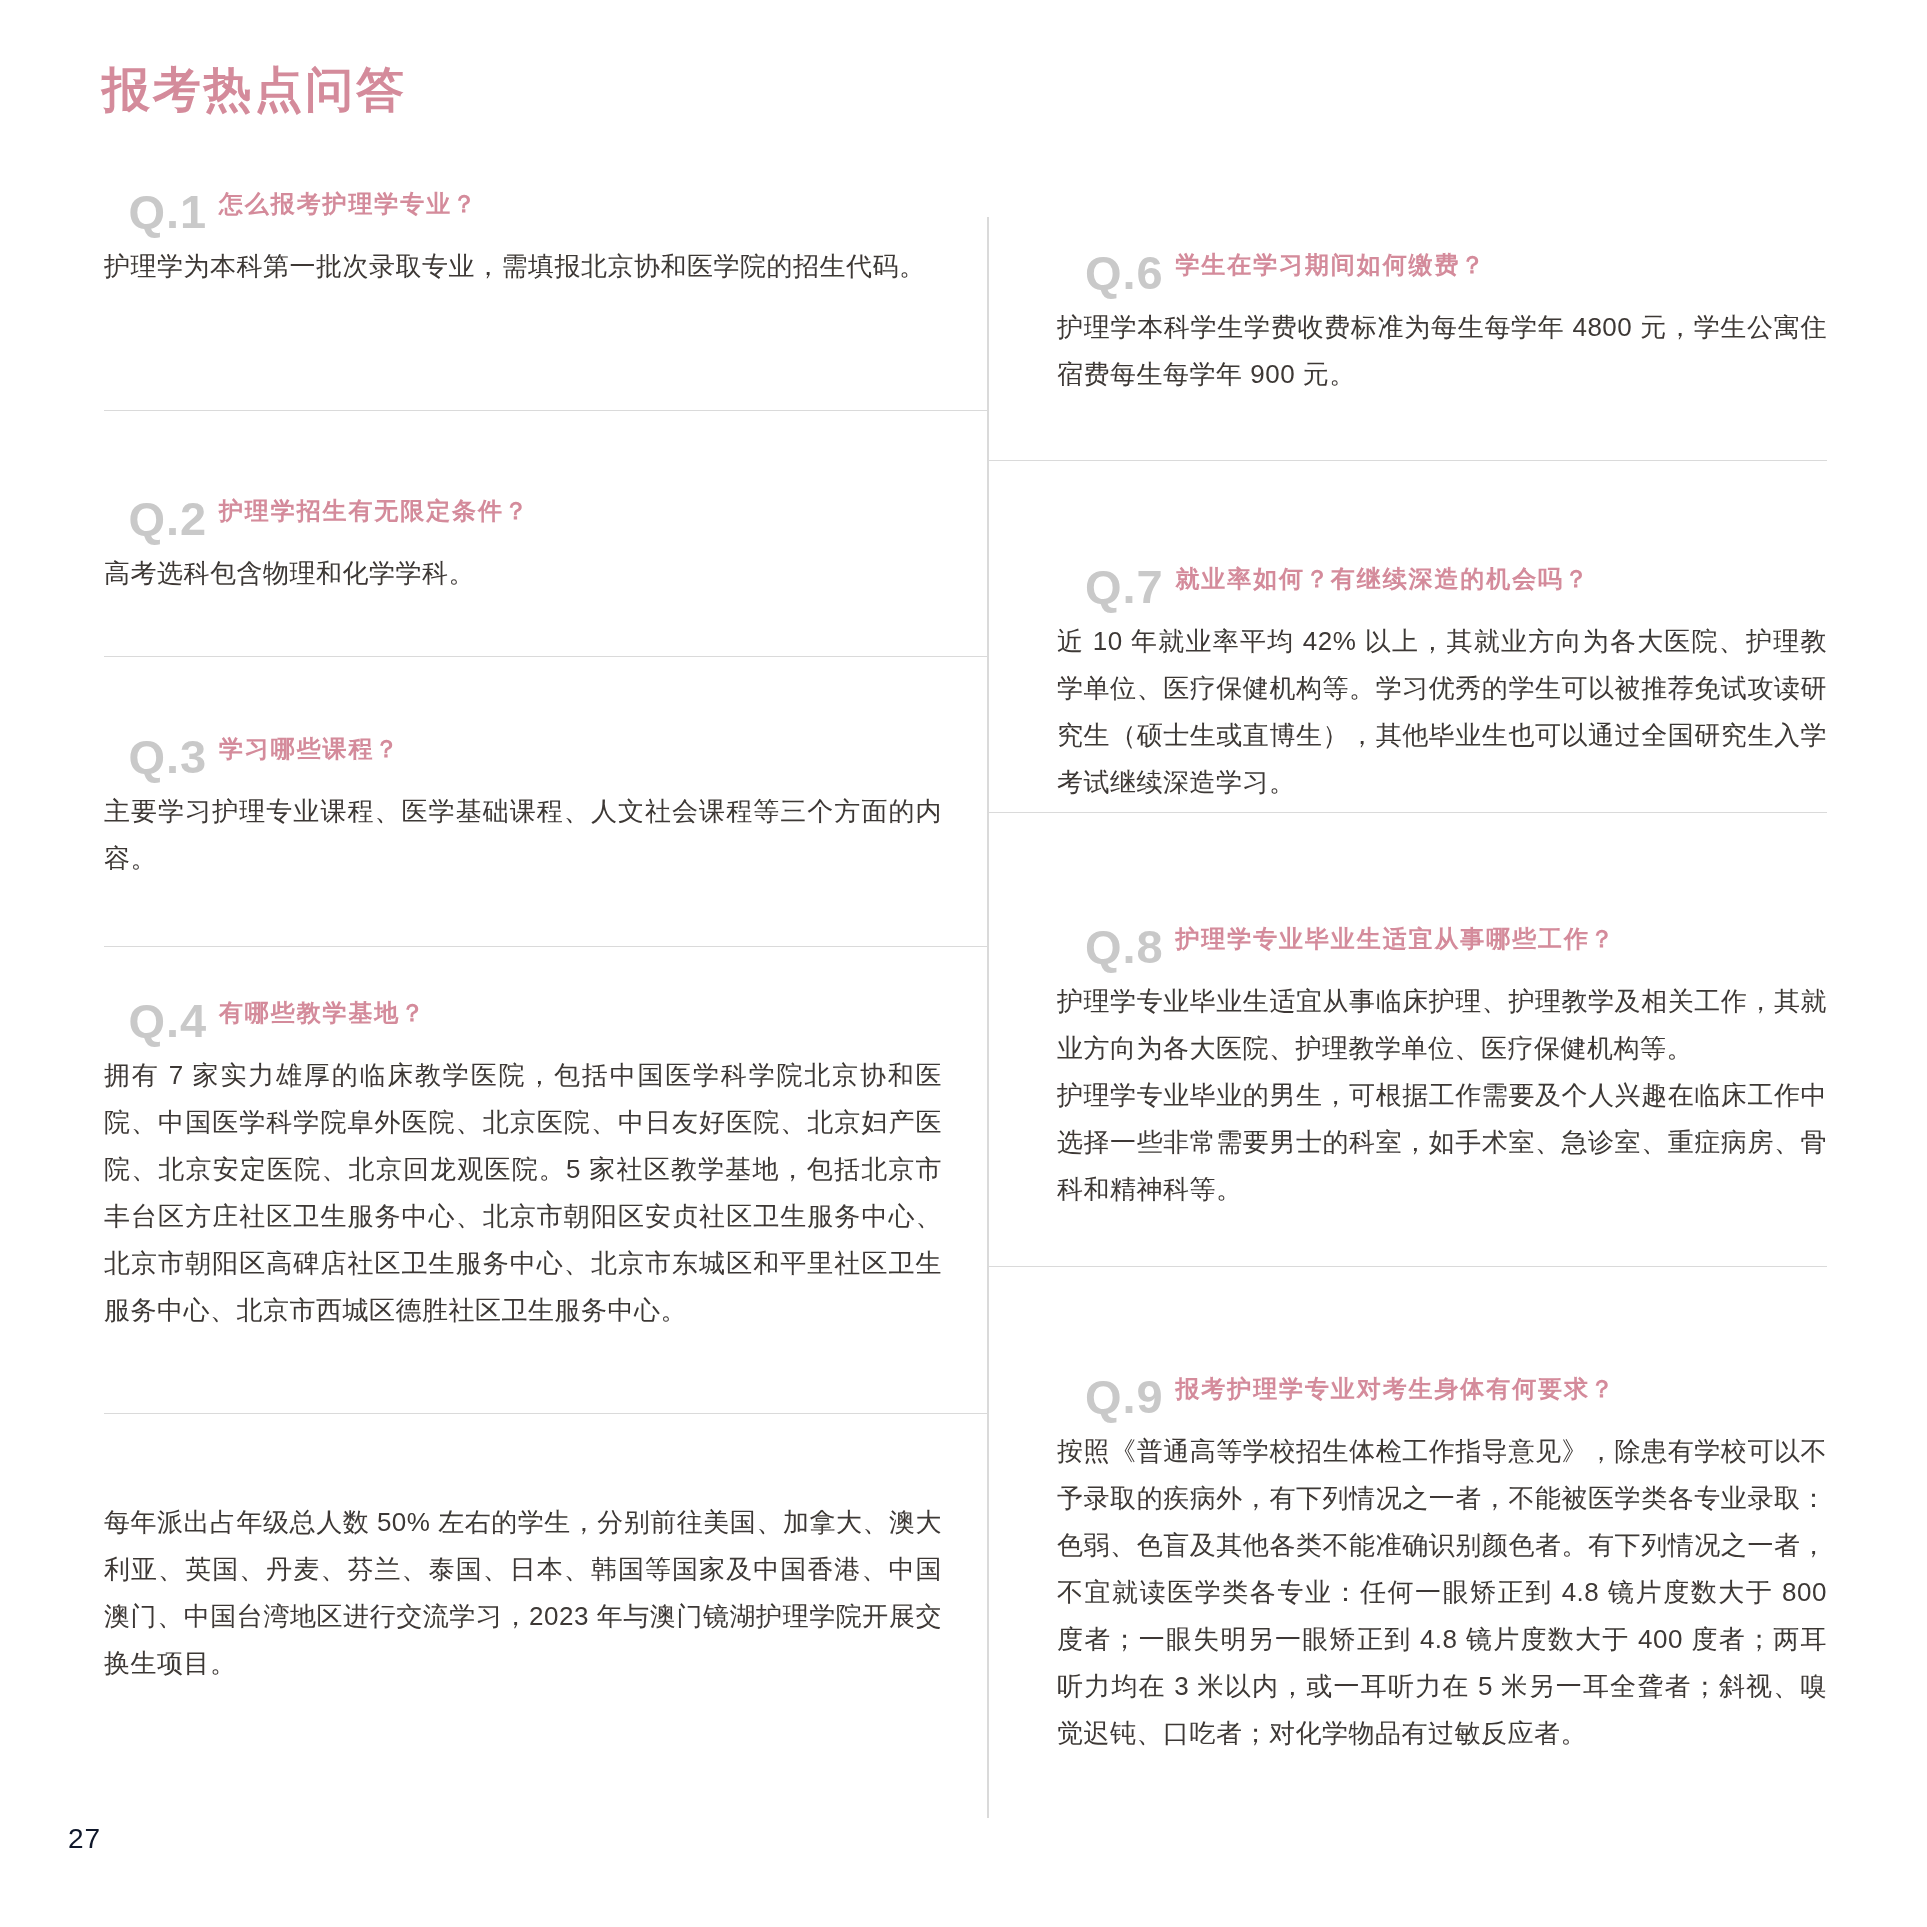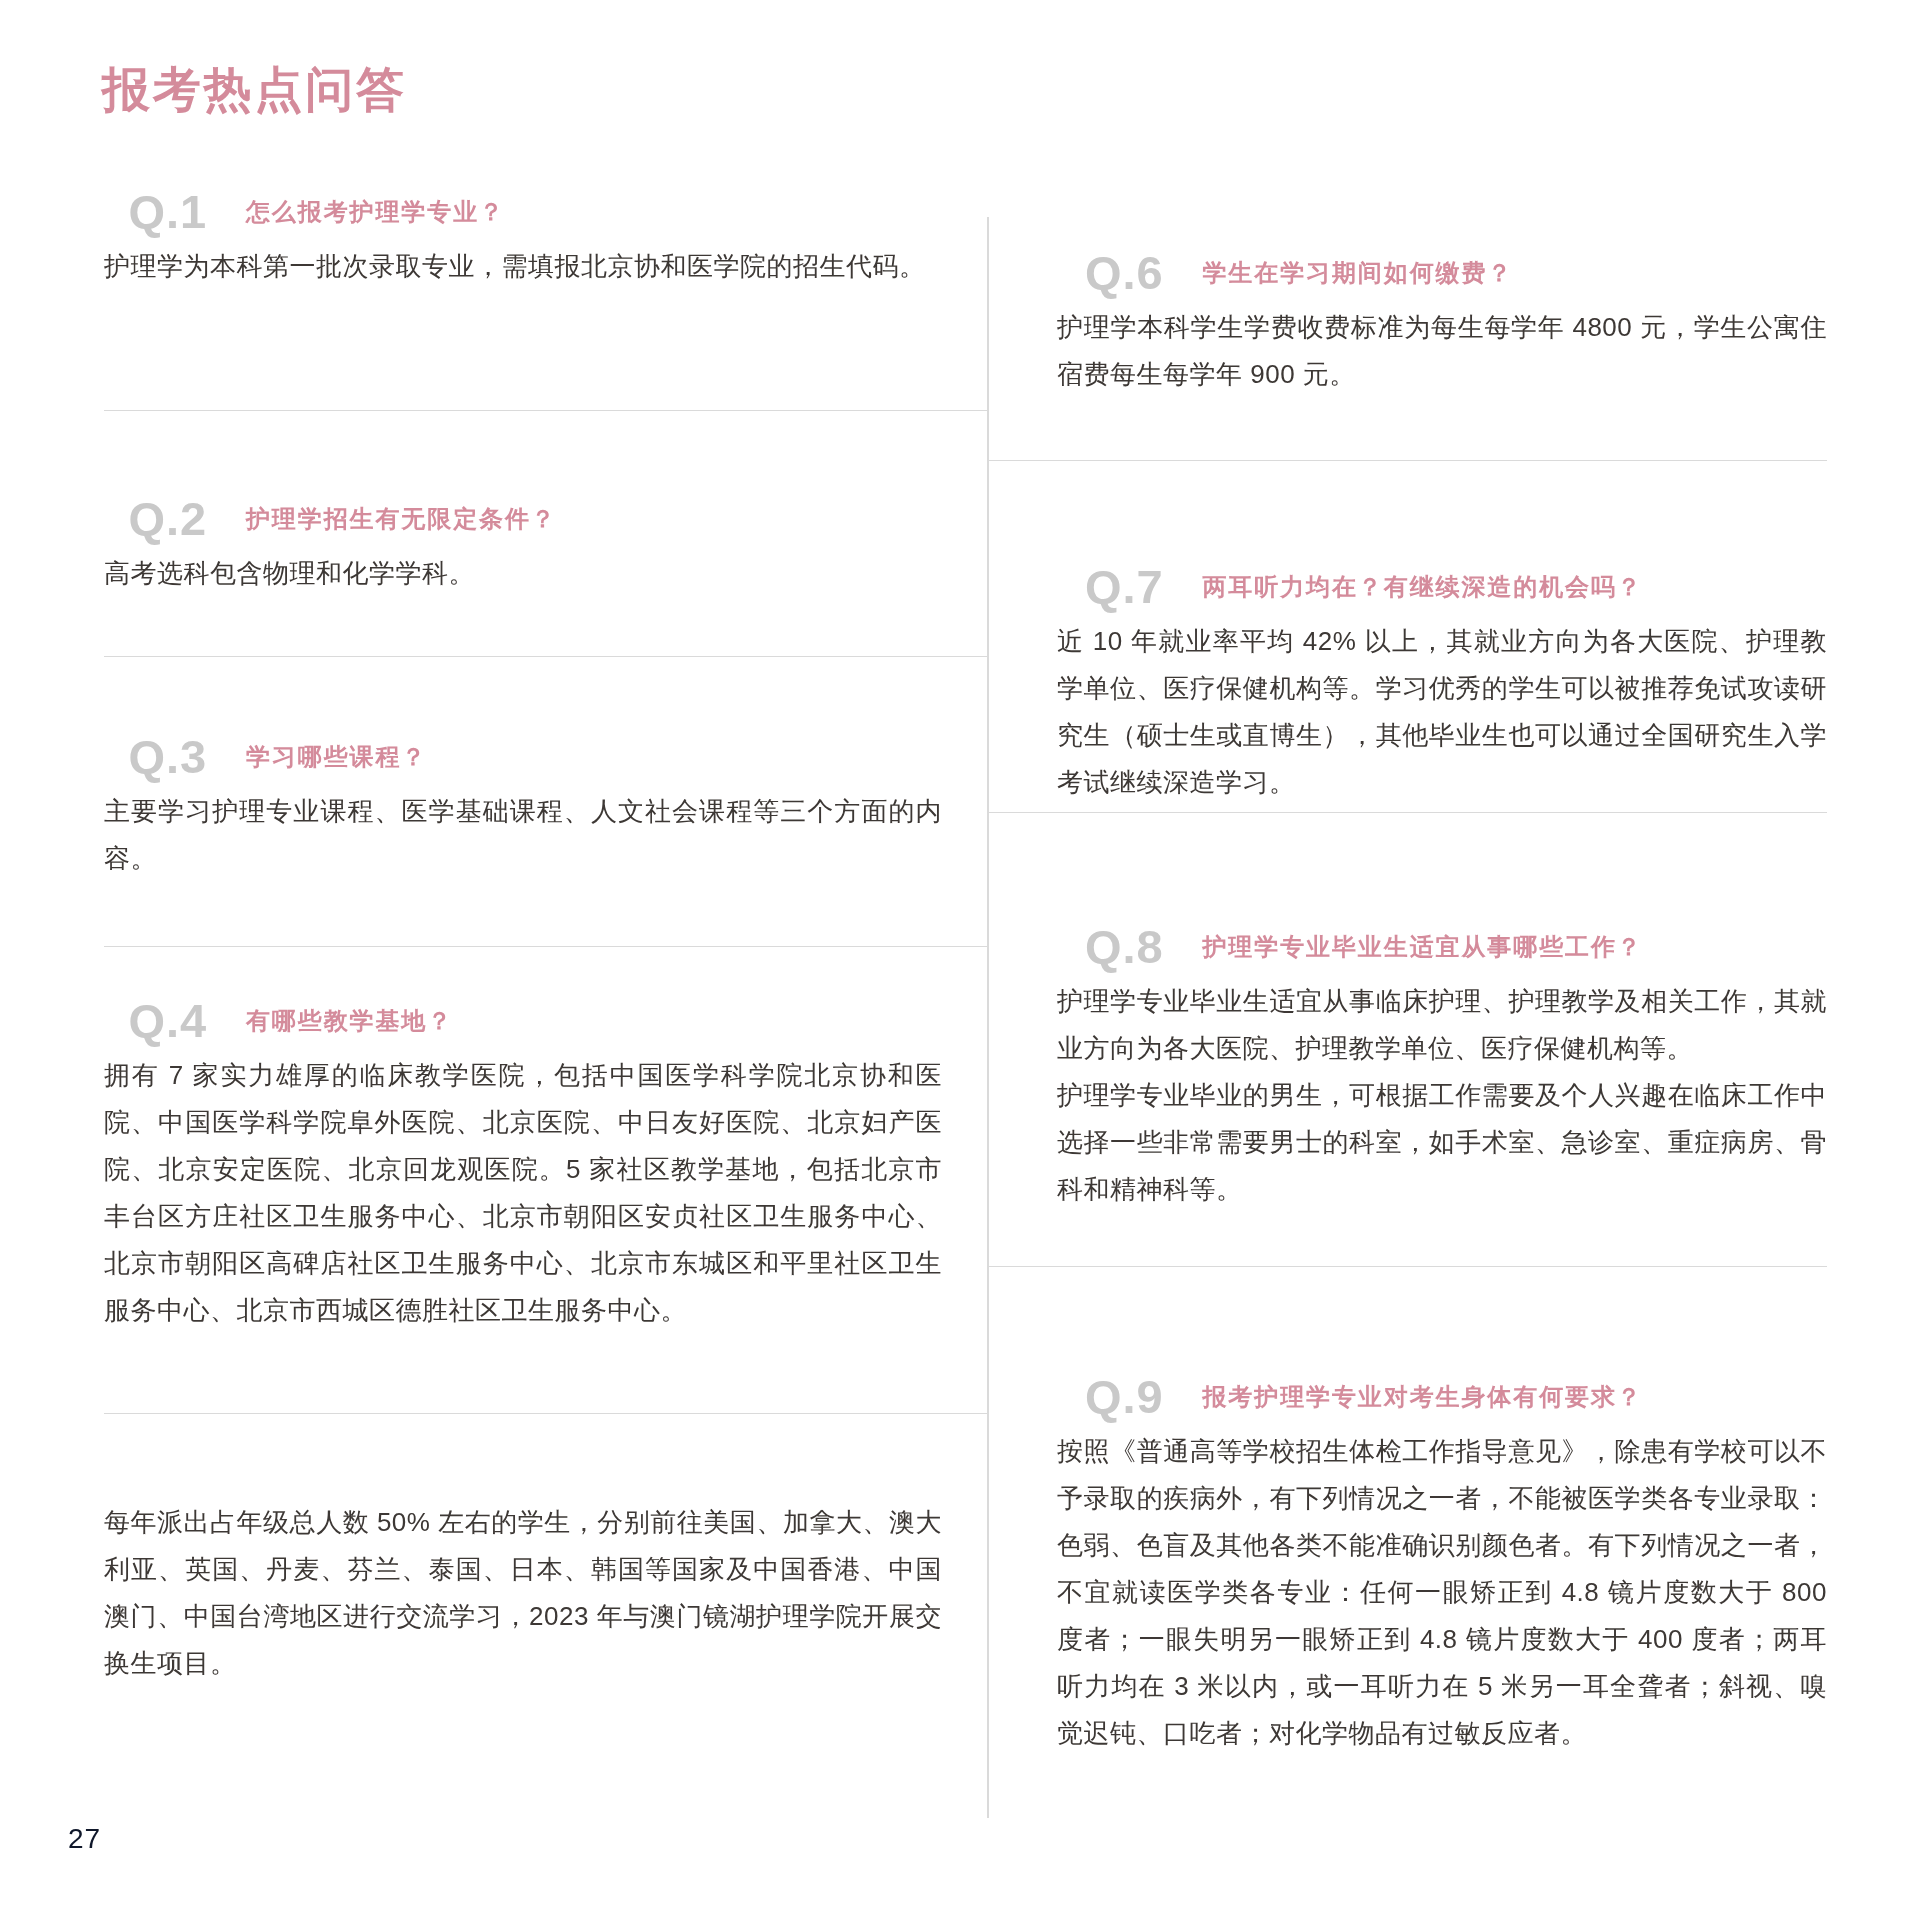--- a/index.html
+++ b/index.html
@@ -28,21 +28,21 @@
     width:1.9px;height:1601px;background:var(--divider);
   }
   .col{position:absolute;top:169px;}
   .col-left{left:104px;width:883px;}
   .col-right{left:989px;width:838px;}
   .col-left .qa{padding-right:45px;}
   .col-right .qa{padding-left:68px;}
   .qa{border-bottom:1.9px solid var(--divider);}
   .qa:last-child{border-bottom:none;}
   .qa-head{
-    display:flex;align-items:center;gap:39px;
+    display:flex;align-items:flex-start;gap:12px;
     margin-bottom:7.5px;
   }
   .q-label{
     font-size:47px;line-height:47px;font-weight:bold;
     color:var(--label-gray);letter-spacing:0.9px;
   }
   .col-left .q-label{margin-left:24.5px;}
   .col-right .q-label{margin-left:28px;}
   .q-title{
     font-size:24px;font-weight:bold;letter-spacing:1.9px;
@@ -123,21 +123,21 @@
       <div class="qa-head">
         <span class="q-label">Q.6</span>
         <h3 class="q-title">学生在学习期间如何缴费？</h3>
       </div>
       <p class="q-answer">护理学本科学生学费收费标准为每生每学年 4800 元，学生公寓住宿费每生每学年 900 元。</p>
     </section>
 
     <section class="qa">
       <div class="qa-head">
         <span class="q-label">Q.7</span>
-        <h3 class="q-title">两耳听力均在？有继续深造的机会吗？</h3>
+        <h3 class="q-title">就业率如何？有继续深造的机会吗？</h3>
       </div>
       <p class="q-answer">近 10 年就业率平均 42% 以上，其就业方向为各大医院、护理教学单位、医疗保健机构等。学习优秀的学生可以被推荐免试攻读研究生（硕士生或直博生），其他毕业生也可以通过全国研究生入学考试继续深造学习。</p>
     </section>
 
     <section class="qa">
       <div class="qa-head">
         <span class="q-label">Q.8</span>
         <h3 class="q-title">护理学专业毕业生适宜从事哪些工作？</h3>
       </div>
       <p class="q-answer">护理学专业毕业生适宜从事临床护理、护理教学及相关工作，其就业方向为各大医院、护理教学单位、医疗保健机构等。

